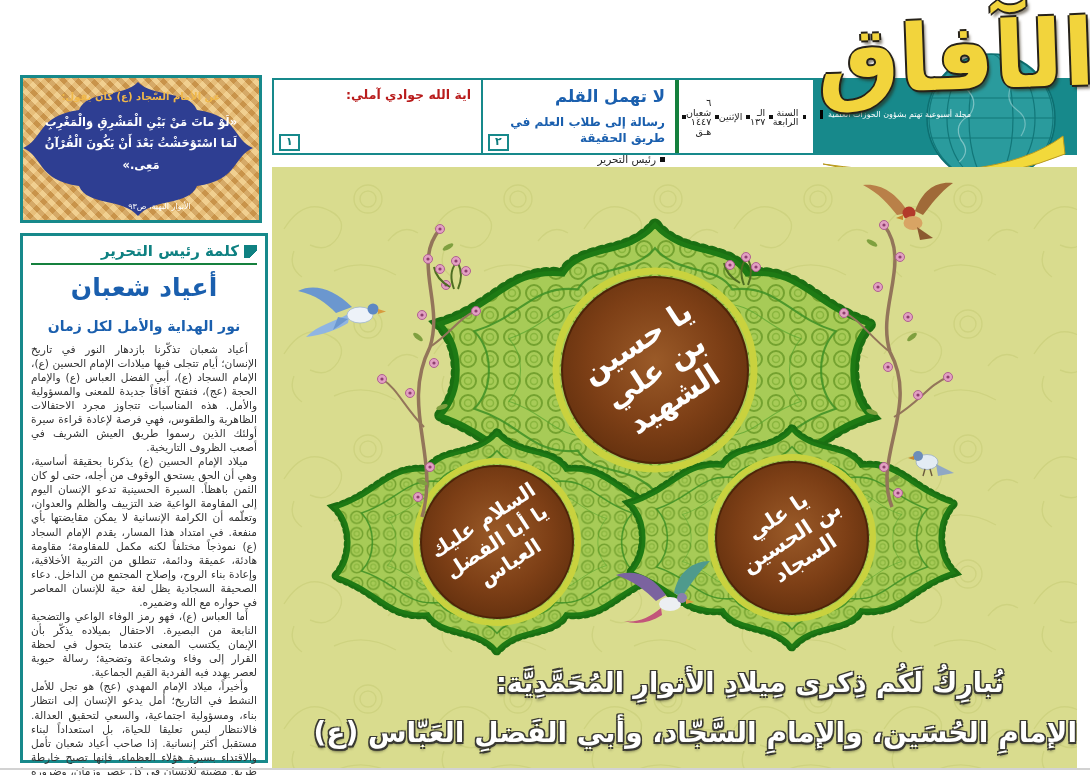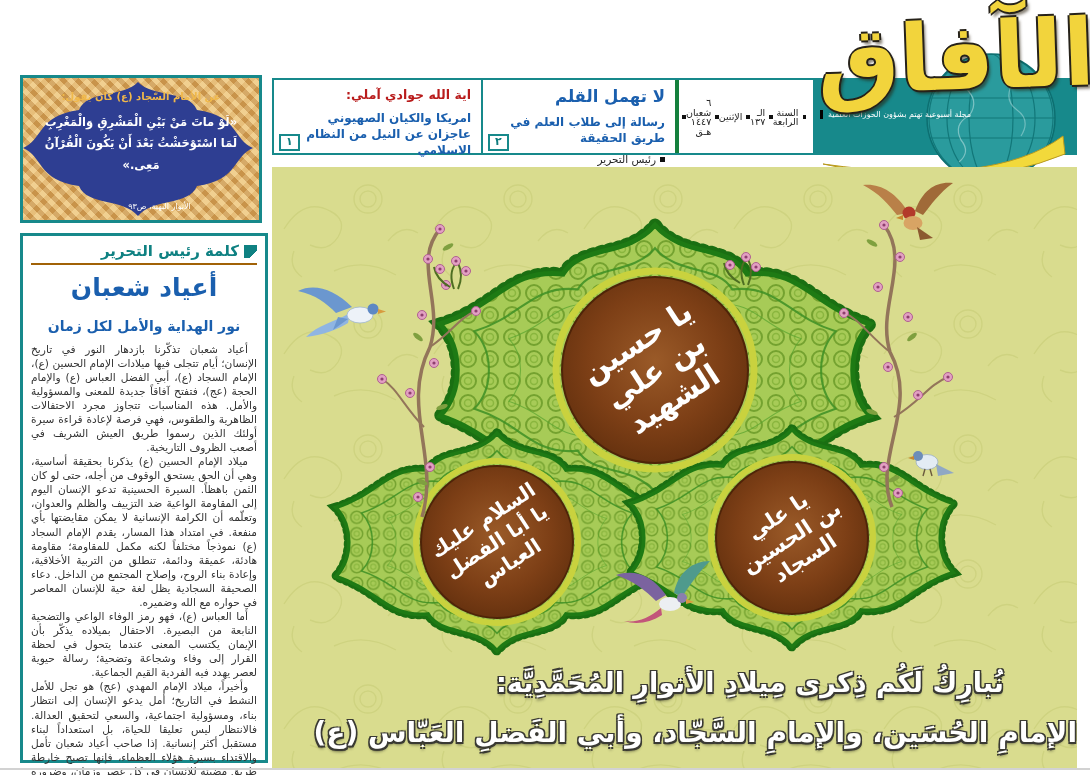--- a/index.html
+++ b/index.html
@@ -38,21 +38,21 @@
   .quote svg{position:absolute;inset:0;}
   .q-intro{position:absolute;top:13px;left:0;right:0;text-align:center;color:#f0b84a;
            font-size:10px;font-weight:bold;}
   .q-text{position:absolute;top:34px;left:16px;right:16px;text-align:center;color:#fff;
           font-size:11.5px;font-weight:bold;line-height:1.85;}
   .q-src{position:absolute;bottom:9px;left:0;right:0;text-align:center;color:#fff;font-size:8px;padding-left:37px;}
 
   
   .edit{position:absolute;left:20px;top:233px;width:248px;height:530px;border:3px solid #17898b;
         box-sizing:border-box;background:#fff;padding:8px 8px 4px;direction:rtl;}
-  .sec-head{display:flex;align-items:center;gap:5px;border-bottom:2px solid #a16207;padding-bottom:4px;}
+  .sec-head{display:flex;align-items:center;gap:5px;border-bottom:2px solid #15803d;padding-bottom:4px;}
   .sec-sq{width:13px;height:13px;flex:0 0 13px;background:linear-gradient(135deg,#0f8182 70%,#ffffff 70%);}
   .sec-label{color:#0f8182;font-weight:bold;font-size:15px;line-height:1;}
   .ed-title{text-align:center;color:#1a5fae;font-weight:bold;font-size:25px;margin-top:9px;line-height:1.1;}
   .ed-sub{text-align:center;color:#1a5fae;font-weight:bold;font-size:14px;margin-top:16px;margin-bottom:8px;}
   .ed-body p{margin:0;font-size:10.6px;line-height:1.33;color:#333;text-align:justify;text-indent:9px;}
 
   
   .poster{position:absolute;left:272px;top:167px;width:805px;height:603px;background:#d9dc8e;overflow:hidden;}
   .poster > svg{position:absolute;inset:0;}
   .greet{position:absolute;text-align:center;font-weight:bold;color:#fff;direction:rtl;white-space:nowrap;
@@ -129,21 +129,20 @@
       <div class="t-sub">رسالة إلى طلاب العلم في طريق الحقيقة</div>
       <div class="t-author">
           <span class="sq" style="width:5px;height:5px;flex-basis:5px;"></span>
           <span>رئيس التحرير</span>
         </div>
       <div class="pagebox">٢</div>
     </div>
 
     <div class="teaser teaser-b">
       <div class="t-kicker">اية الله جوادي آملي:</div>
-      <div class="t-sub">امريكا والكيان الصهيوني عاجزان عن النيل من النظام الاسلامي</div>
       <div class="pagebox">١</div>
     </div>
   </div>
 
   <div class="quote">
     <svg width="242" height="142" viewBox="0 0 242 142">
       <path d="M121,4 C136,20 172,12 180,32 C222,38 216,62 236,70 C216,78 222,102 180,108 C172,128 136,120 121,138 C106,120 70,128 62,108 C20,102 26,78 6,70 C26,62 20,38 62,32 C70,12 106,20 121,4 Z" fill="#2e3e92" stroke="#20googol2a6e" stroke-width="0"></path>
     </svg>
     <div class="q-intro">عن الأمام السّجاد (ع) كان يقول:</div>
     <div class="q-text">«لَوْ ماتَ مَنْ بَيْنِ الْمَشْرِقِ وَالْمَغْرِبِ لَمَا اسْتَوْحَشْتُ بَعْدَ أَنْ يَكُونَ الْقُرْآنُ مَعِى.»</div>

